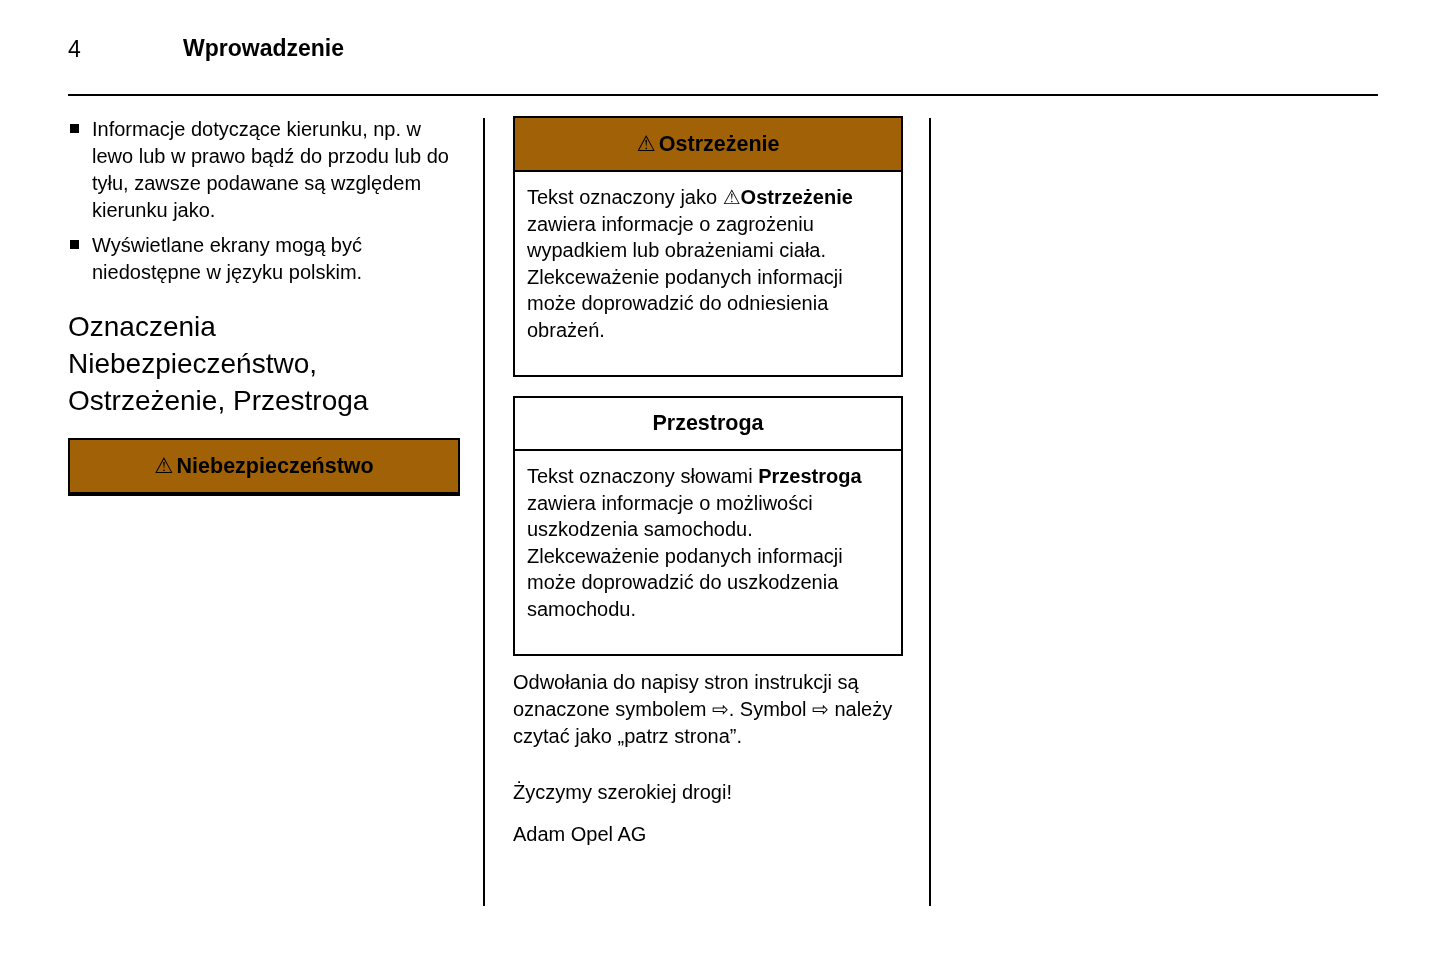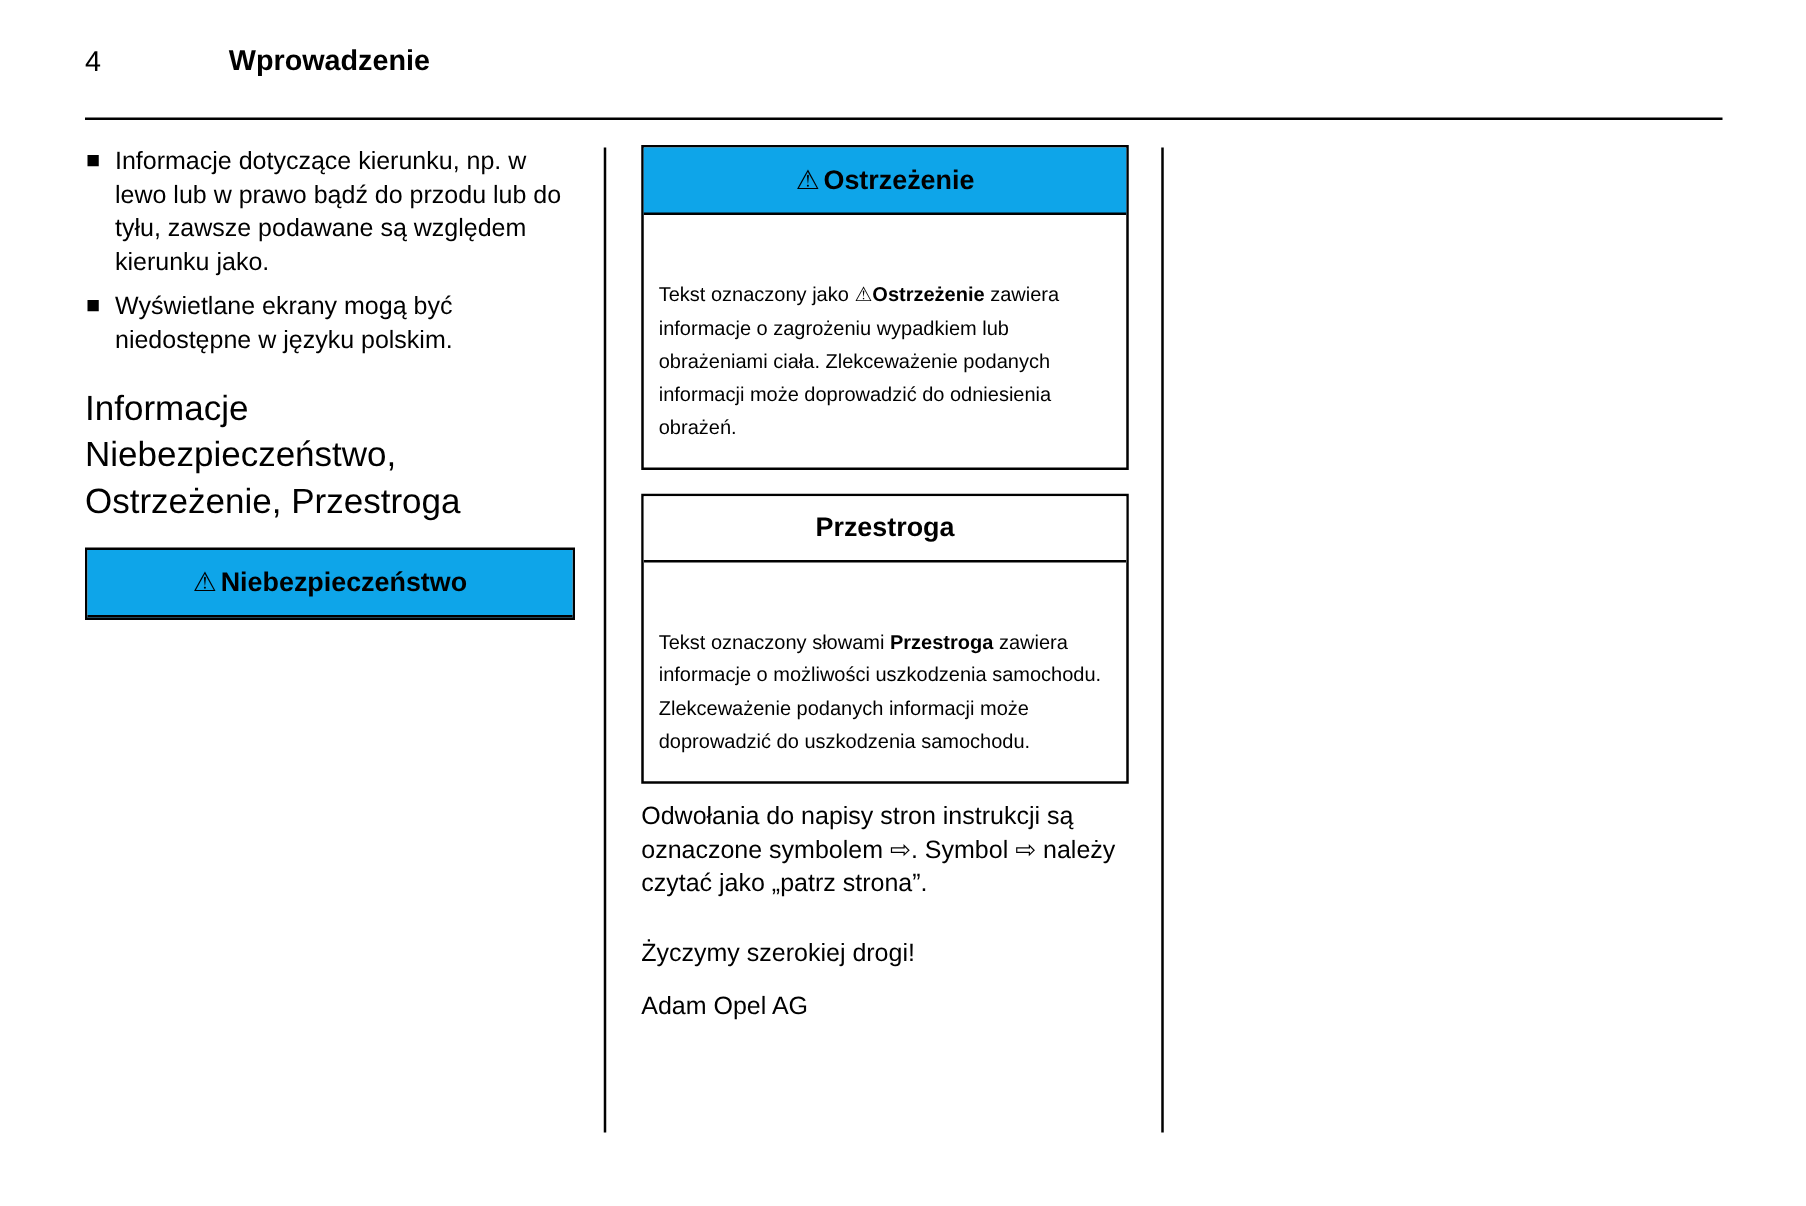--- a/index.html
+++ b/index.html
@@ -21,26 +21,26 @@
 
   .bullet { display: flex; margin-bottom: 8px; font-size: 20px; line-height: 27px; }
   .sq { flex: 0 0 auto; width: 9px; height: 9px; background: #000; margin: 8px 13px 0 2px; }
   .b { font-weight: bold; }
 
   .section-heading { font-size: 28px; line-height: 37px; margin-top: 22px; }
 
   .warn-box { border: 2px solid #000; margin-top: 19px; background: #fff; }
   .warn-box.first { margin-top: 0; }
   .box-header {
-    background: #0ea5e9; border-bottom: 2px solid #000;
+    background: #a16207; border-bottom: 2px solid #000;
     text-align: center; font-weight: bold; font-size: 21.5px;
     padding: 13px 8px;
   }
   .box-header.plain { background: #ffffff; }
-  .box-body { padding: 12px 12px 17px 12px; font-size: 16px; line-height: 26.5px; margin-top: 40px; }
+  .box-body { padding: 12px 12px 32px 12px; font-size: 20px; line-height: 26.5px; }
 
   .hdr-icon { margin-right: 3px; font-weight: normal; }
   .inline-warn { font-weight: normal; }
 
   .symbols-heading { font-size: 28px; margin-top: 24px; }
   .para { font-size: 20px; line-height: 27px; margin-top: 13px; }
   .closing { margin-top: 29px; }
   .signature { font-weight: normal; margin-top: 15px; }
 </style>
 </head>
@@ -60,21 +60,21 @@
     <span>Informacje dotyczące kierunku, np. w lewo lub w prawo bądź do przodu lub do tyłu, zawsze podawane są względem kierunku jako.</span>
   </div>
 
   <div class="bullet">
     <span class="sq"></span>
     <span>Wyświetlane ekrany mogą być niedostępne w języku polskim.</span>
   </div>
 
 
   <div class="section-heading">
-    <div>Informacje</div>
+    <div>Oznaczenia</div>
     <div>Niebezpieczeństwo,</div>
     <div>Ostrzeżenie, Przestroga</div>
   </div>
 
   <div class="warn-box">
     <div class="box-header"><span class="hdr-icon">⚠</span><span>Niebezpieczeństwo</span></div>
   </div>
 
 </div>
 

